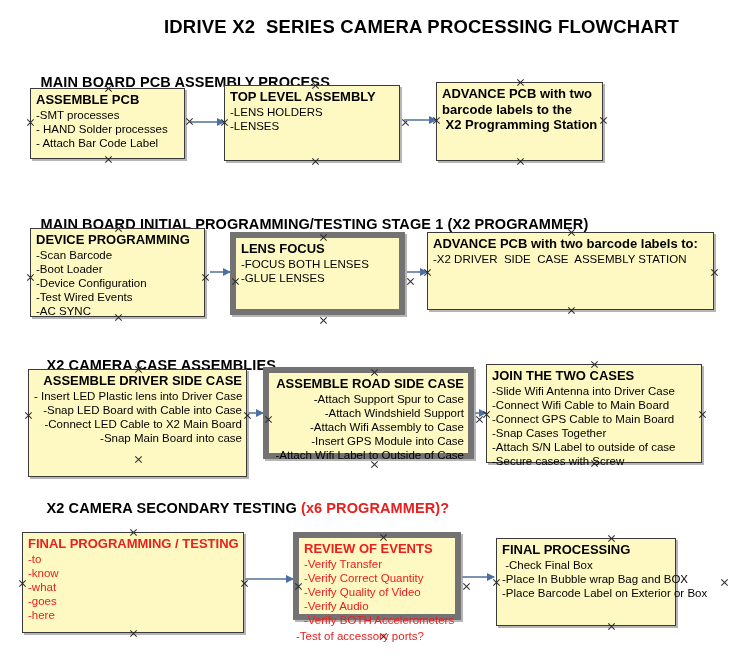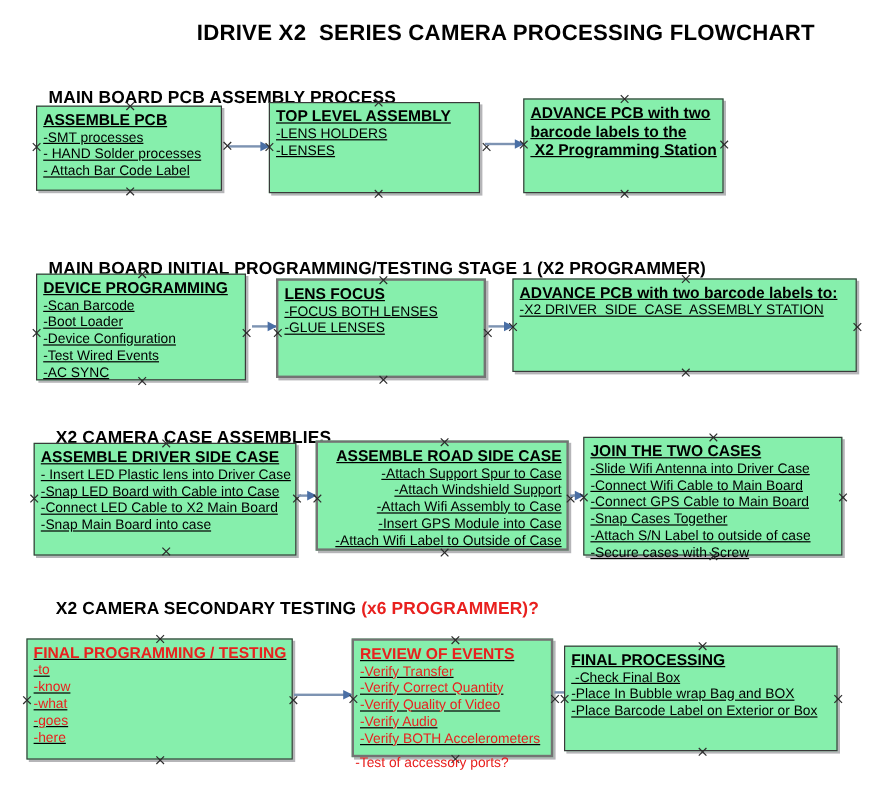--- a/index.html
+++ b/index.html
@@ -38,29 +38,28 @@
     font-weight: bold;
     white-space: pre;
     letter-spacing: 0.1px;
   }
   .section-title .red {
     color: #e8201e;
   }
   .node {
     position: absolute;
     box-sizing: border-box;
-    background: #86efac;
+    background: #fef9c3;
     border: 1px solid #3a3a3a;
     box-shadow: 2px 2px 0 0 rgba(120,120,125,0.55);
     padding: 3px 4px 19px 5px;
     overflow: visible;
-    text-decoration: underline;
   }
   .node.thin {
-    border: 2px solid #737373;
+    border: 6px solid #737373;
   }
   .node .n-title {
     font-size: 13px;
     font-weight: bold;
     line-height: 15.5px;
     white-space: pre;
     margin-bottom: 0px;
   }
   .node .n-line {
     font-size: 11.5px;
@@ -198,21 +197,21 @@
     <span class="handle" style="left:-5px; top:35px;"></span>
     <span class="handle" style="left:139px; top:-5px;"></span>
     <span class="handle" style="left:139px; top:73px;"></span>
     <span class="handle" style="left:282px; top:35px;"></span>
   </div>
 
   <div class="section-title" style="left:30px; top:341px;">
     <span>X2 CAMERA CASE ASSEMBLIES</span>
   </div>
 
-  <div class="node" style="left:28px; top:369px; width:219px; height:94px;">
+  <div class="node" style="left:28px; top:369px; width:219px; height:108px;text-align:right;">
     <div class="n-title">ASSEMBLE DRIVER SIDE CASE</div>
     <div class="n-line">- Insert LED Plastic lens into Driver Case</div>
     <div class="n-line">-Snap LED Board with Cable into Case</div>
     <div class="n-line">-Connect LED Cable to X2 Main Board</div>
     <div class="n-line">-Snap Main Board into case</div>
     <span class="handle" style="left:-5px; top:41px;"></span>
     <span class="handle" style="left:105px; top:-5px;"></span>
     <span class="handle" style="left:105px; top:85px;"></span>
     <span class="handle" style="left:214px; top:41px;"></span>
   </div>
@@ -260,38 +259,38 @@
     <div class="n-line">-goes</div>
     <div class="n-line">-here</div>
     <span class="handle" style="left:-5px; top:46px;"></span>
     <span class="handle" style="left:106px; top:-5px;"></span>
     <span class="handle" style="left:106px; top:96px;"></span>
     <span class="handle" style="left:217px; top:46px;"></span>
   </div>
 
   <div class="conn" style="left:245px; top:578px; width:48px;"></div>
 
-  <div class="node red thin" style="left:293px; top:532px; width:168px; height:99px;">
+  <div class="node red thin" style="left:293px; top:532px; width:168px; height:88px;">
     <div class="n-title">REVIEW OF EVENTS</div>
     <div class="n-line">-Verify Transfer</div>
     <div class="n-line">-Verify Correct Quantity</div>
     <div class="n-line">-Verify Quality of Video</div>
     <div class="n-line">-Verify Audio</div>
     <div class="n-line">-Verify BOTH Accelerometers</div>
     <span class="handle" style="left:-5px; top:44px;"></span>
     <span class="handle" style="left:80px; top:-5px;"></span>
     <span class="handle" style="left:80px; top:94px;"></span>
     <span class="handle" style="left:163px; top:44px;"></span>
   </div>
 
   <div class="overflow-line" style="left:296px; top:629px;">-Test of accessory ports?</div>
 
   <div class="conn" style="left:462px; top:576px; width:32px;"></div>
 
-  <div class="node" style="left:470px; top:538px; width:228px; height:88px;">
+  <div class="node" style="left:496px; top:538px; width:180px; height:88px;">
     <div class="n-title">FINAL PROCESSING</div>
     <div class="n-line"> -Check Final Box</div>
     <div class="n-line">-Place In Bubble wrap Bag and BOX</div>
     <div class="n-line">-Place Barcode Label on Exterior or Box</div>
     <span class="handle" style="left:-5px; top:39px;"></span>
     <span class="handle" style="left:110px; top:-5px;"></span>
     <span class="handle" style="left:110px; top:83px;"></span>
     <span class="handle" style="left:223px; top:39px;"></span>
   </div>
 

